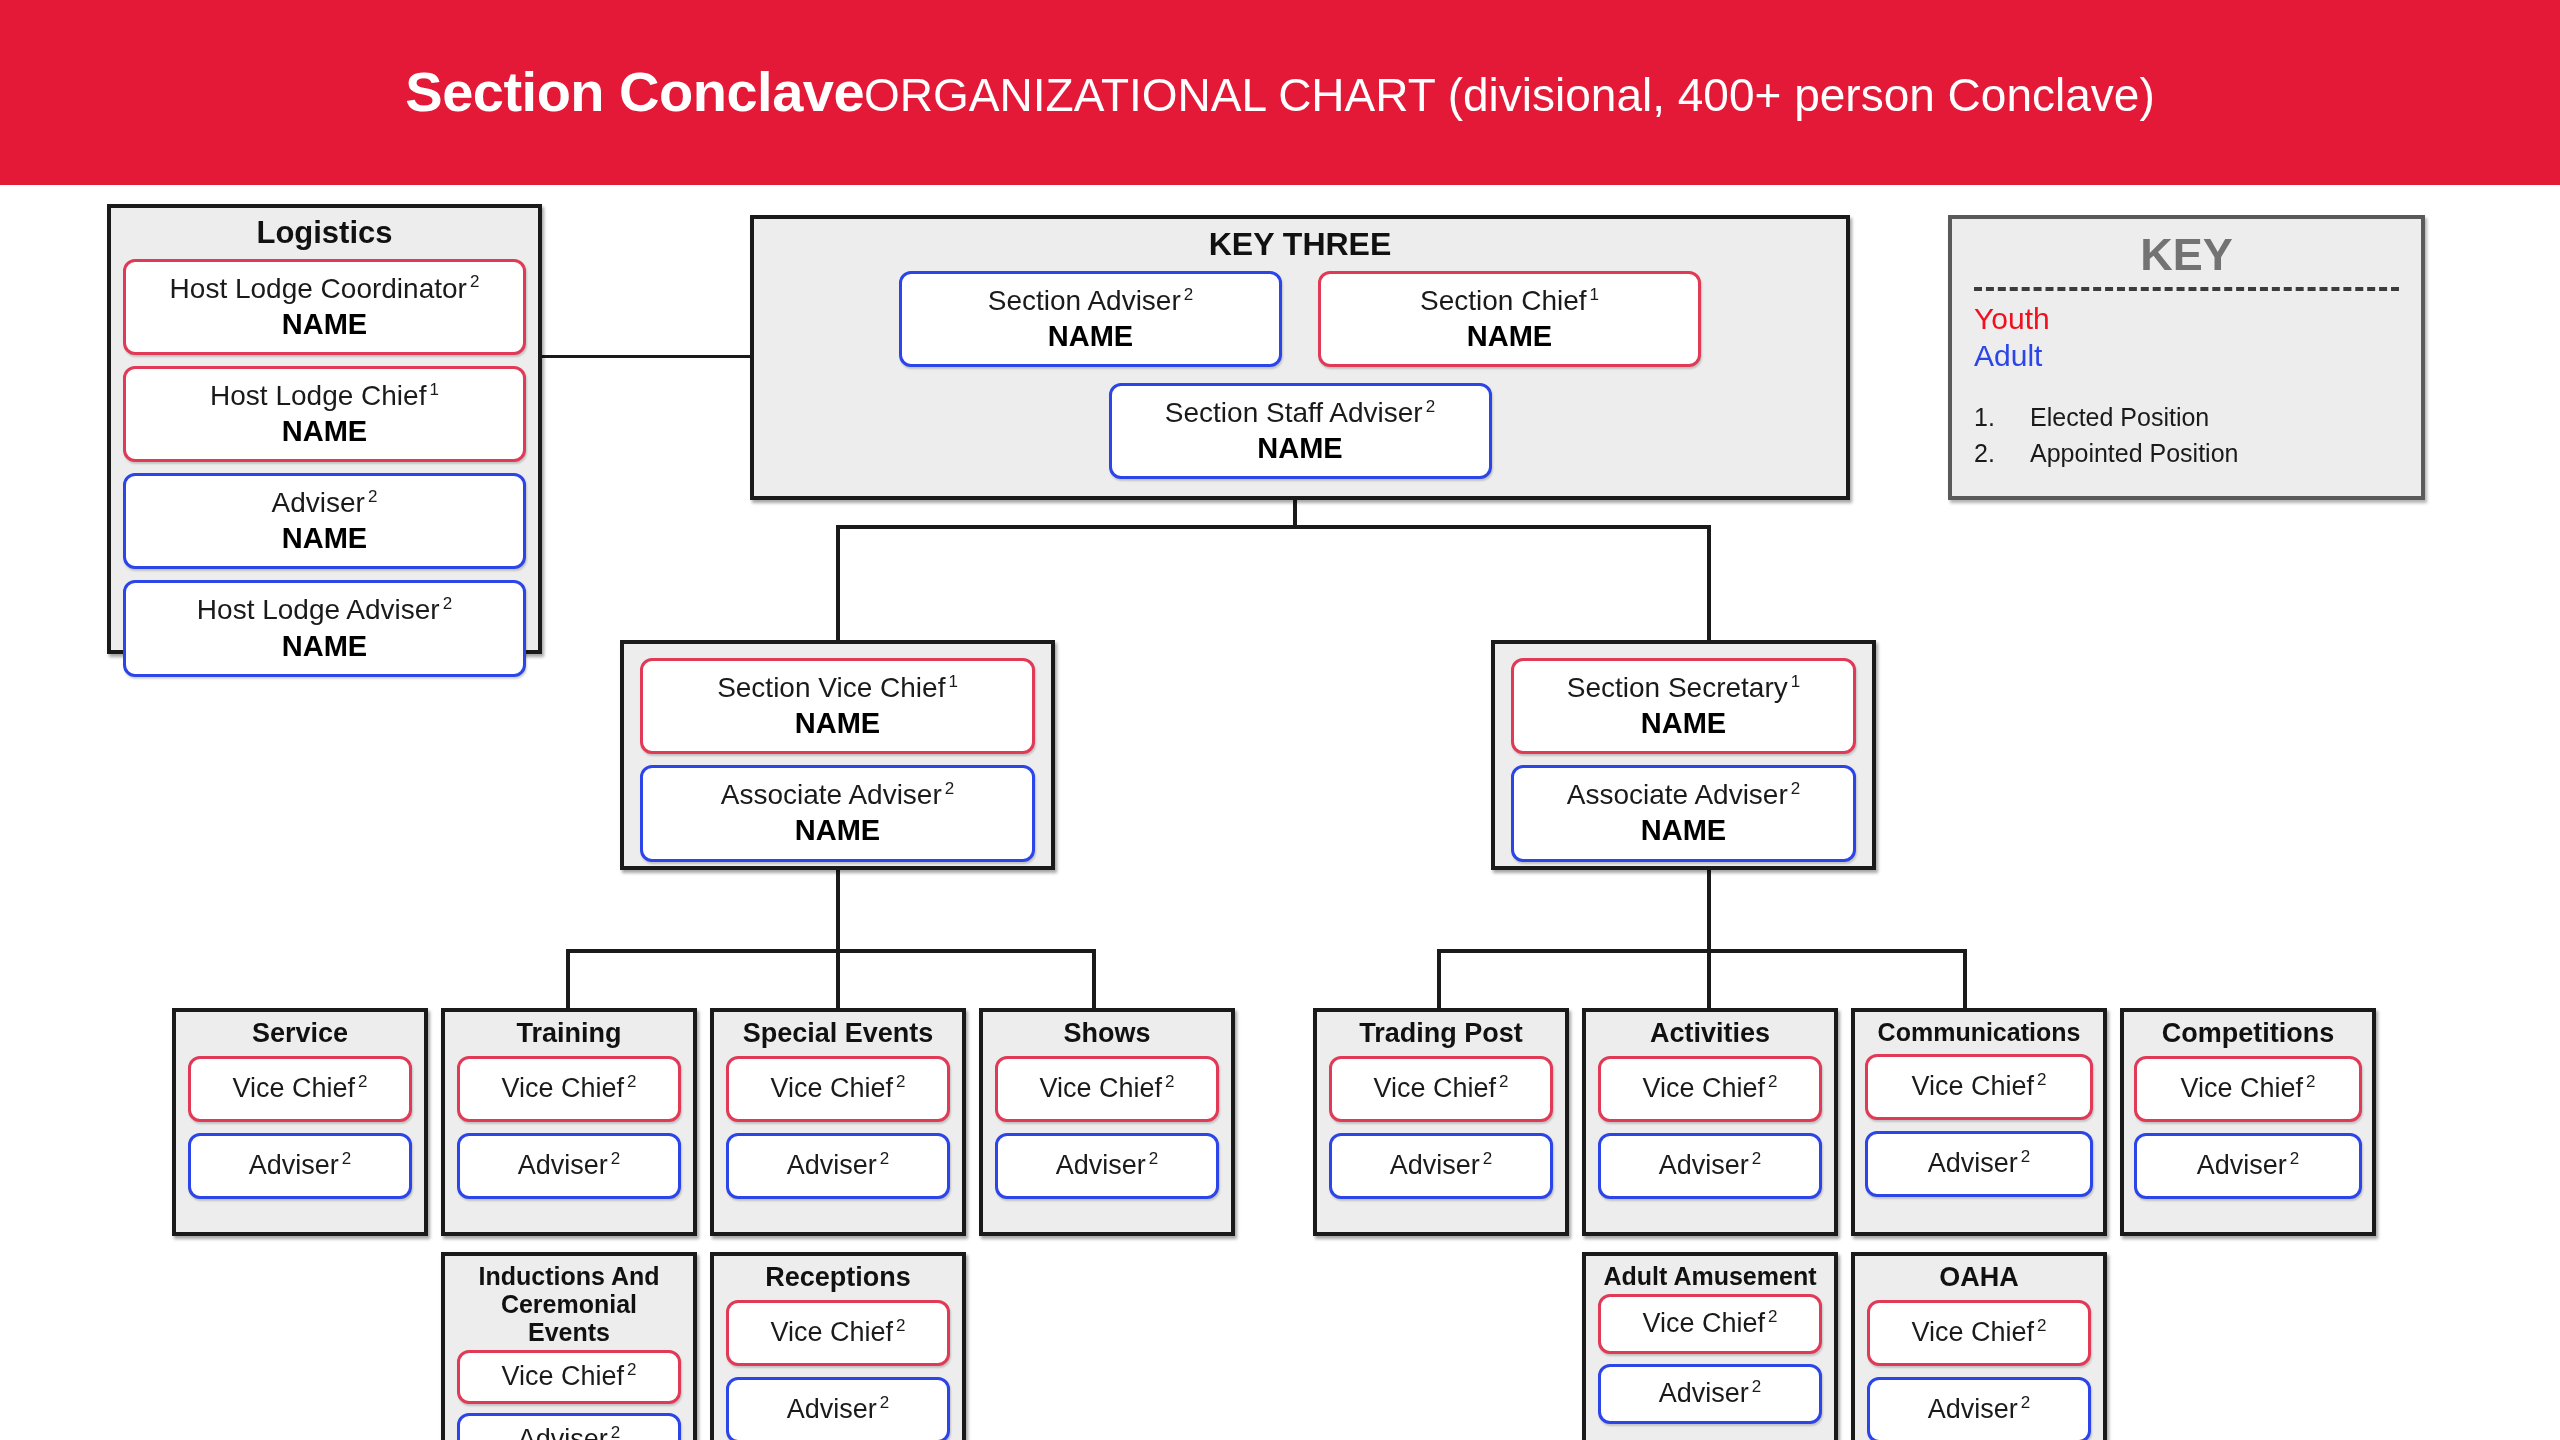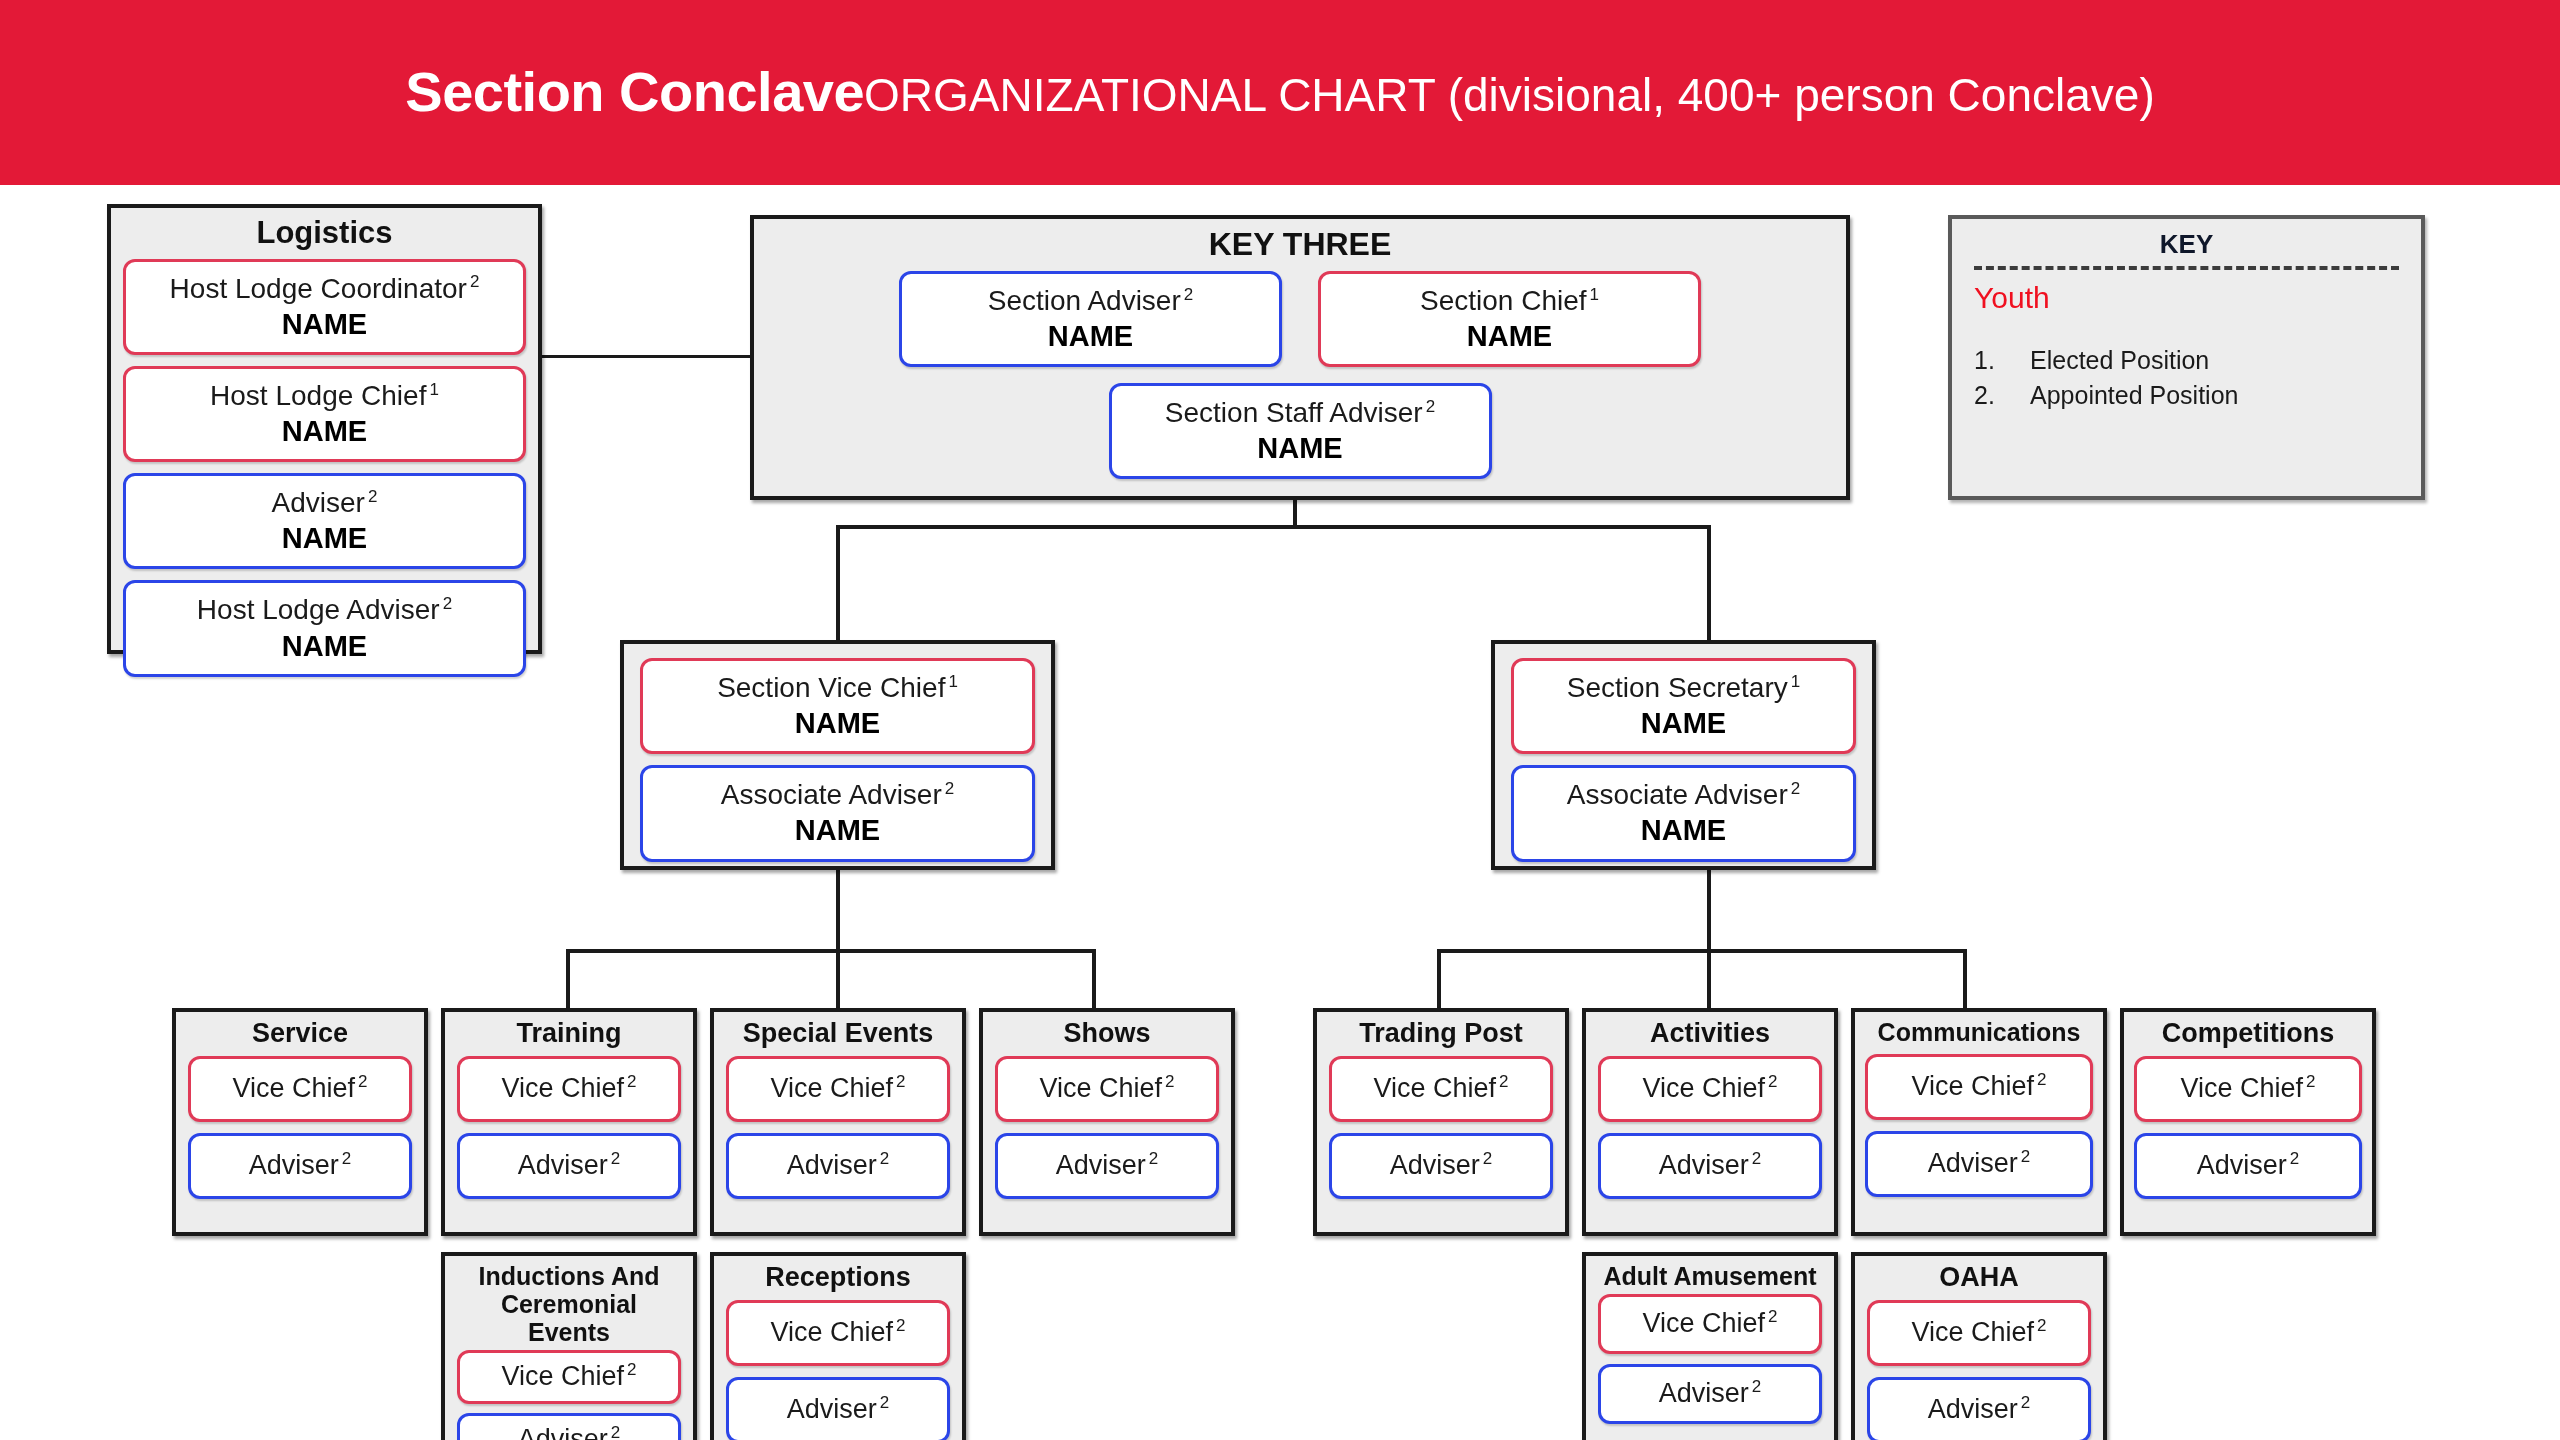--- a/index.html
+++ b/index.html
@@ -110,24 +110,24 @@
   
   .key-box {
     position: absolute;
     background: #EDEDED;
     border: 4px solid #5a5a5a;
     box-shadow: 2px 3px 3px rgba(0,0,0,0.3);
     padding: 10px 22px 16px 22px;
     z-index: 5;
   }
   .key-title {
-    font-size: 26px;
+    font-size: 45px;
     font-weight: bold;
     text-align: center;
-    color: #0f172a;
+    color: #737373;
     margin-bottom: 6px;
   }
   .key-rule {
     height: 0;
     border-top: 4px dashed #3c3c3c;
     margin: 2px 0 10px 0;
   }
   .key-youth { font-size: 30px; color: #F01020; line-height: 1.22; }
   .key-adult { font-size: 30px; color: #2B45E8; line-height: 1.22; }
   .key-list { margin-top: 26px; }
@@ -220,20 +220,21 @@
         <div class="pill-role"><span>Section Staff Adviser</span><span class="sup">2</span></div>
         <div class="pill-name">NAME</div>
       </div>
     </div>
   </div>
 
   <div class="key-box" style="left:1948px; top:215px; width:477px; height:285px;">
     <div class="key-title">KEY</div>
     <div class="key-rule"></div>
     <div class="key-youth">Youth</div>
+    <div class="key-adult">Adult</div>
     <div class="key-list">
       <div class="key-item">
         <span class="key-num">1.</span>
         <span>Elected Position</span>
       </div>
       <div class="key-item">
         <span class="key-num">2.</span>
         <span>Appointed Position</span>
       </div>
     </div>

